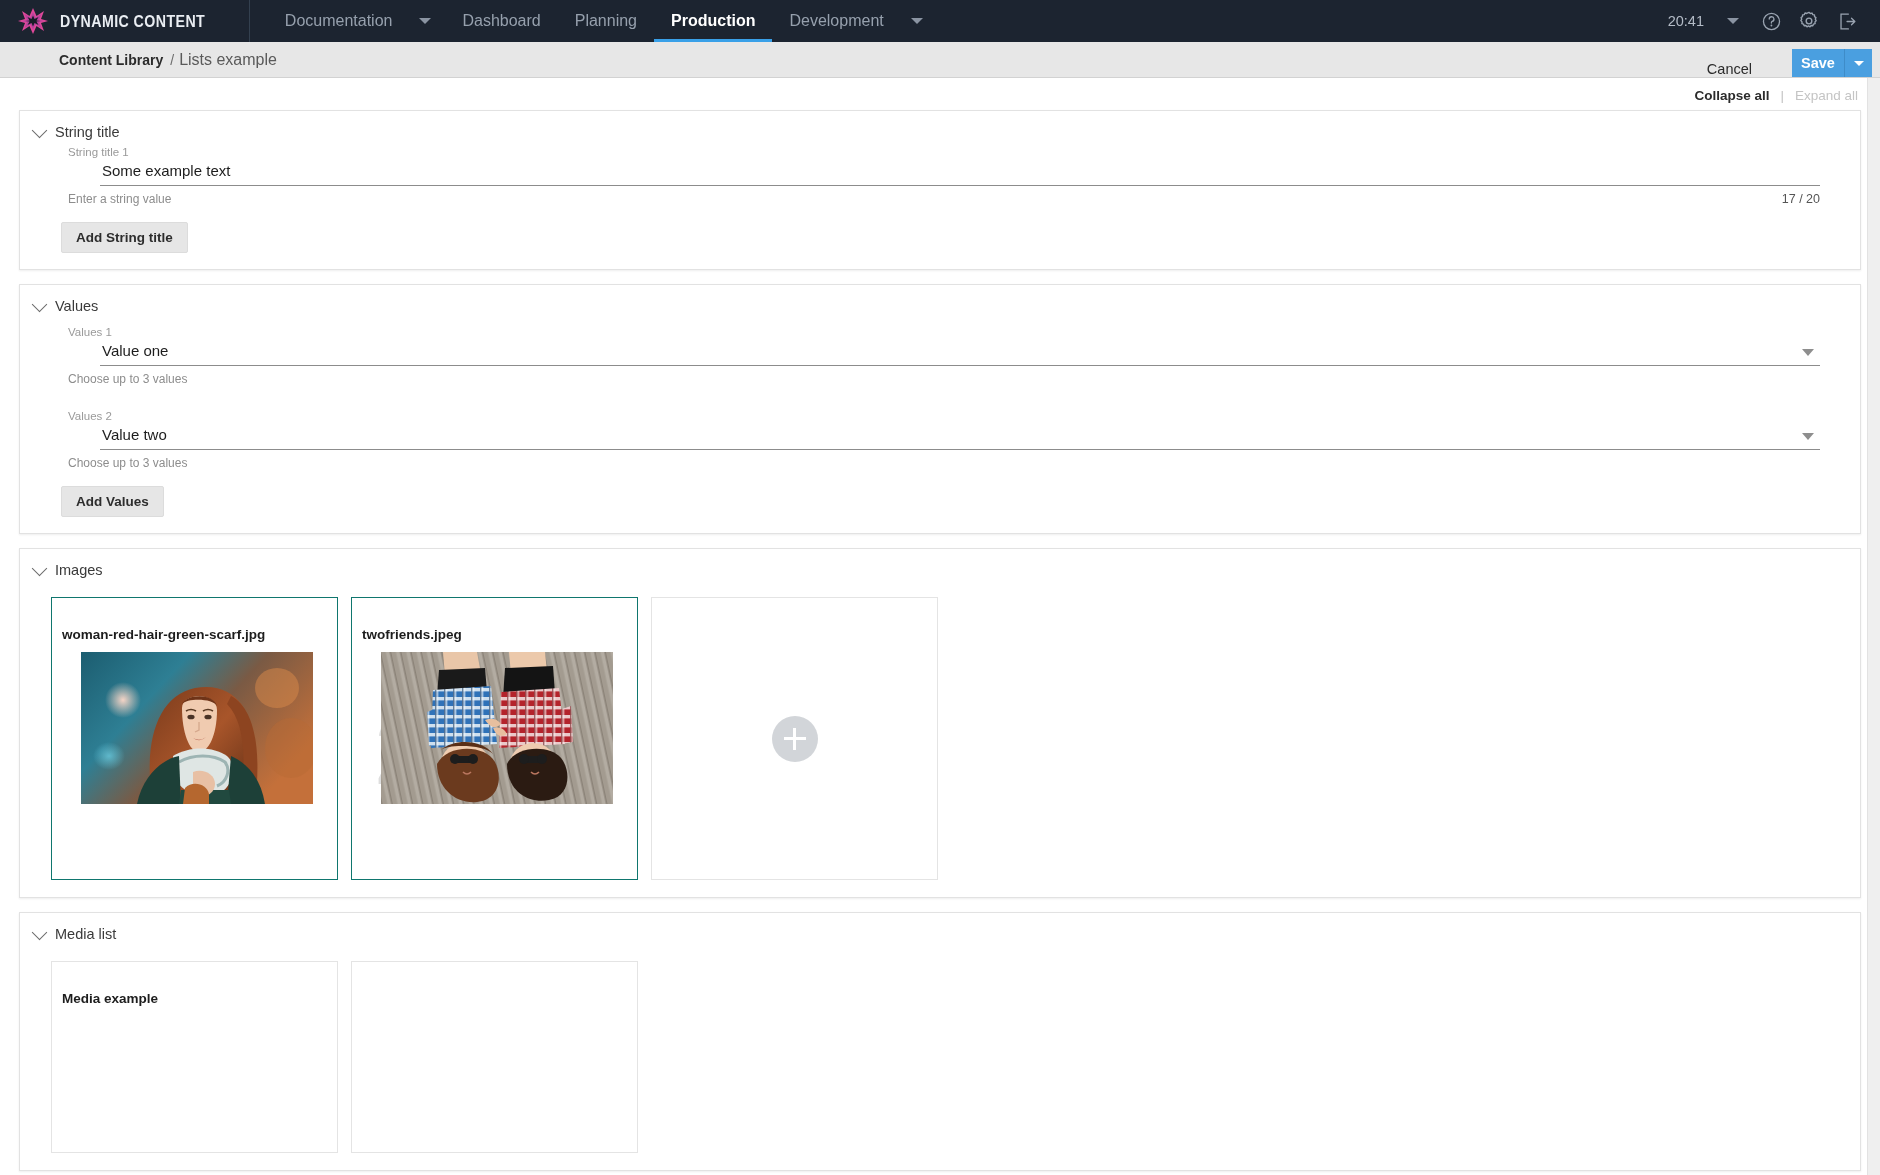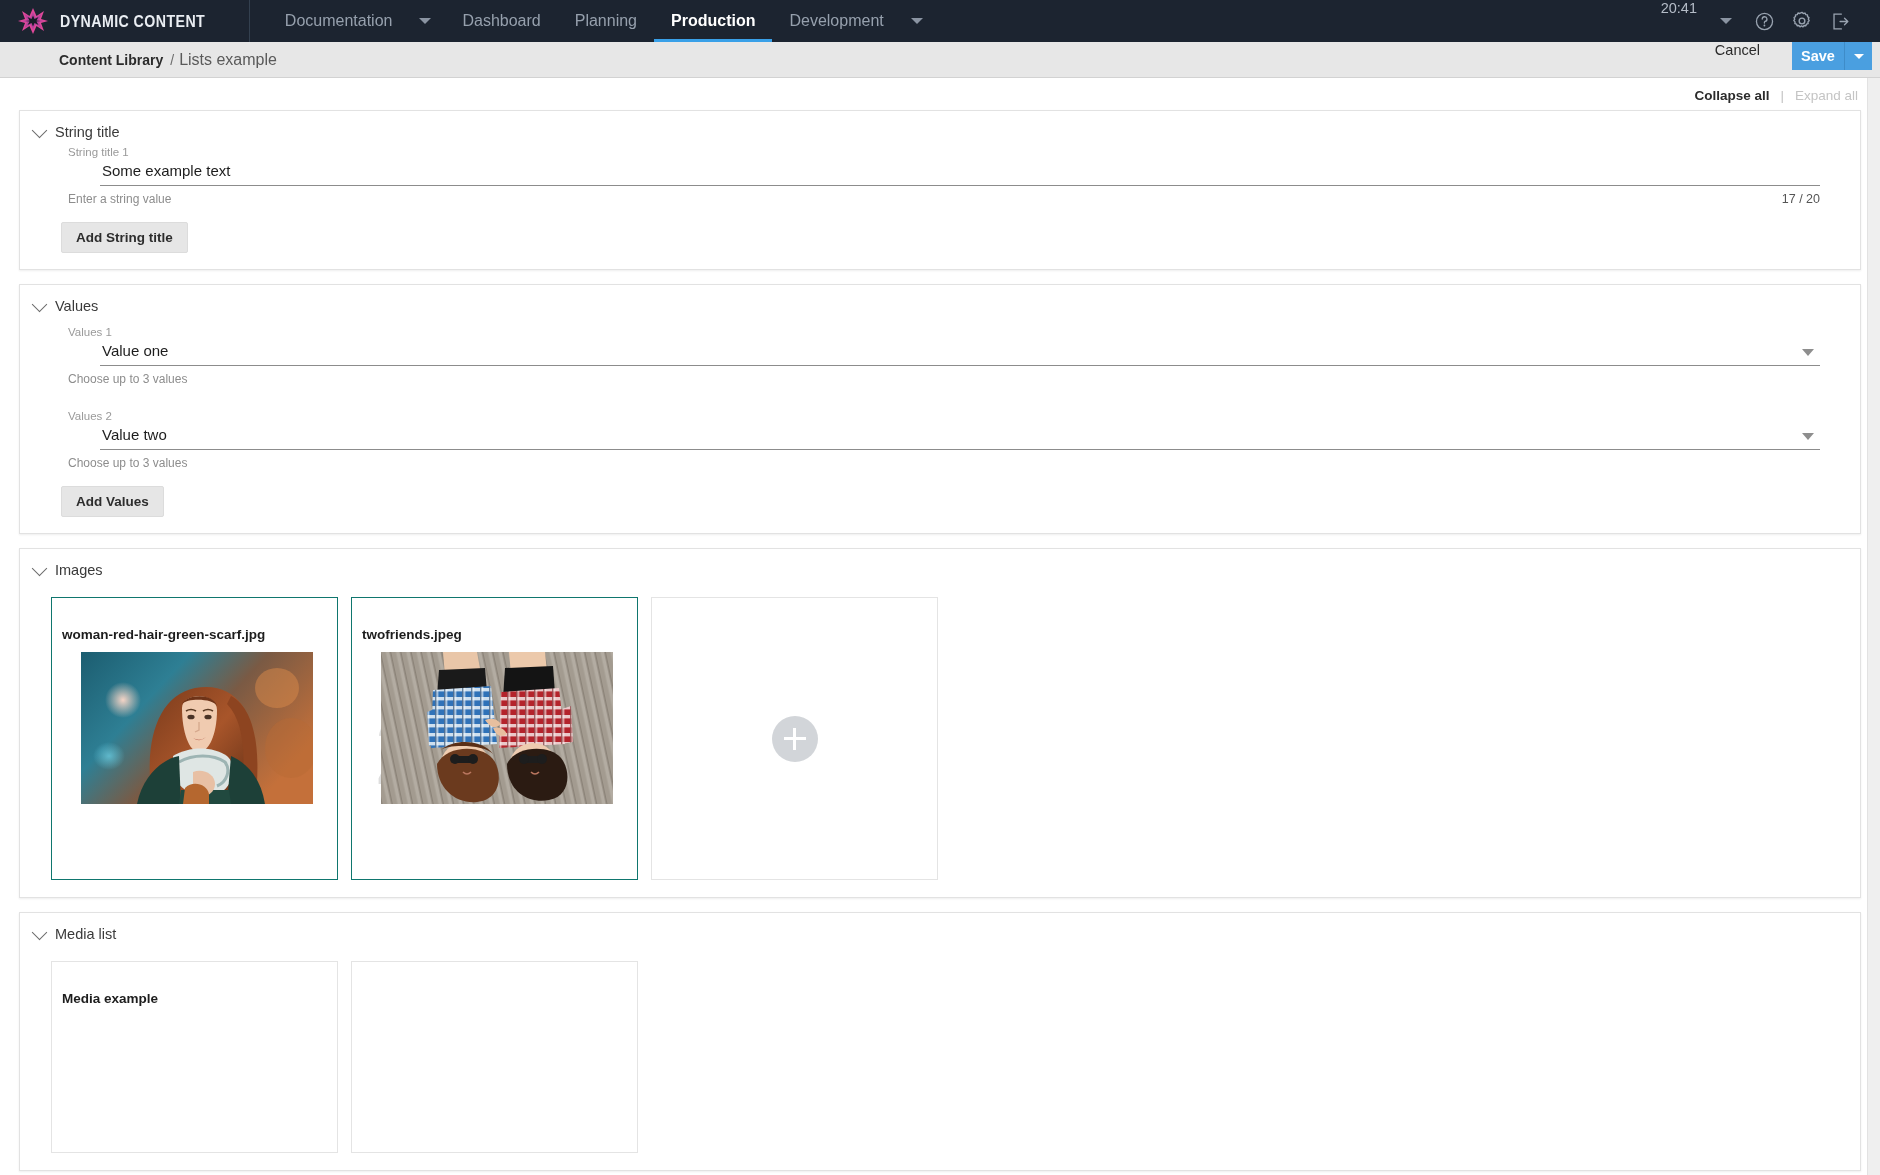--- a/index.html
+++ b/index.html
@@ -68,22 +68,23 @@
   }
   .caret {
     width: 0; height: 0;
     border-left: 6px solid transparent;
     border-right: 6px solid transparent;
     border-top: 6px solid #8a94a2;
   }
   .topbar-right {
     margin-left: auto;
     display: flex;
+    align-items: center;
     gap: 0px;
-    padding-right: 21px;
+    padding-right: 14px;
   }
   .clock {
     color: #b4bcc7;
     font-size: 14.5px;
     padding: 0 10px 0 0;
   }
   .icon-btn {
     display: flex; align-items: center; justify-content: center;
     width: 38px; height: 42px;
     cursor: pointer;
@@ -98,23 +99,23 @@
     align-items: center;
     padding: 0 0 0 19px;
     position: relative;
   }
   .crumb-root { font-size: 14px; color: #2b2b2b; font-weight: bold; cursor: pointer; margin-left: 40px; }
   .crumb-sep { font-size: 14px; color: #6d6d6d; margin: 0 5px 0 7px; }
   .crumb-leaf { font-size: 16px; color: #5a5a5a; }
   .crumb-actions {
     margin-left: auto;
     display: flex;
-    align-items: flex-start;
+    align-items: flex-end;
     height: 100%;
-    gap: 10px;
+    gap: 18px;
   }
   .cancel-btn {
     font-size: 14.5px;
     color: #2b2b2b;
     padding: 0 22px;
     cursor: pointer;
     background: none; border: none;
     font-family: inherit;
   }
   .save-group { display: flex; height: 28px; margin-right: 8px; }

